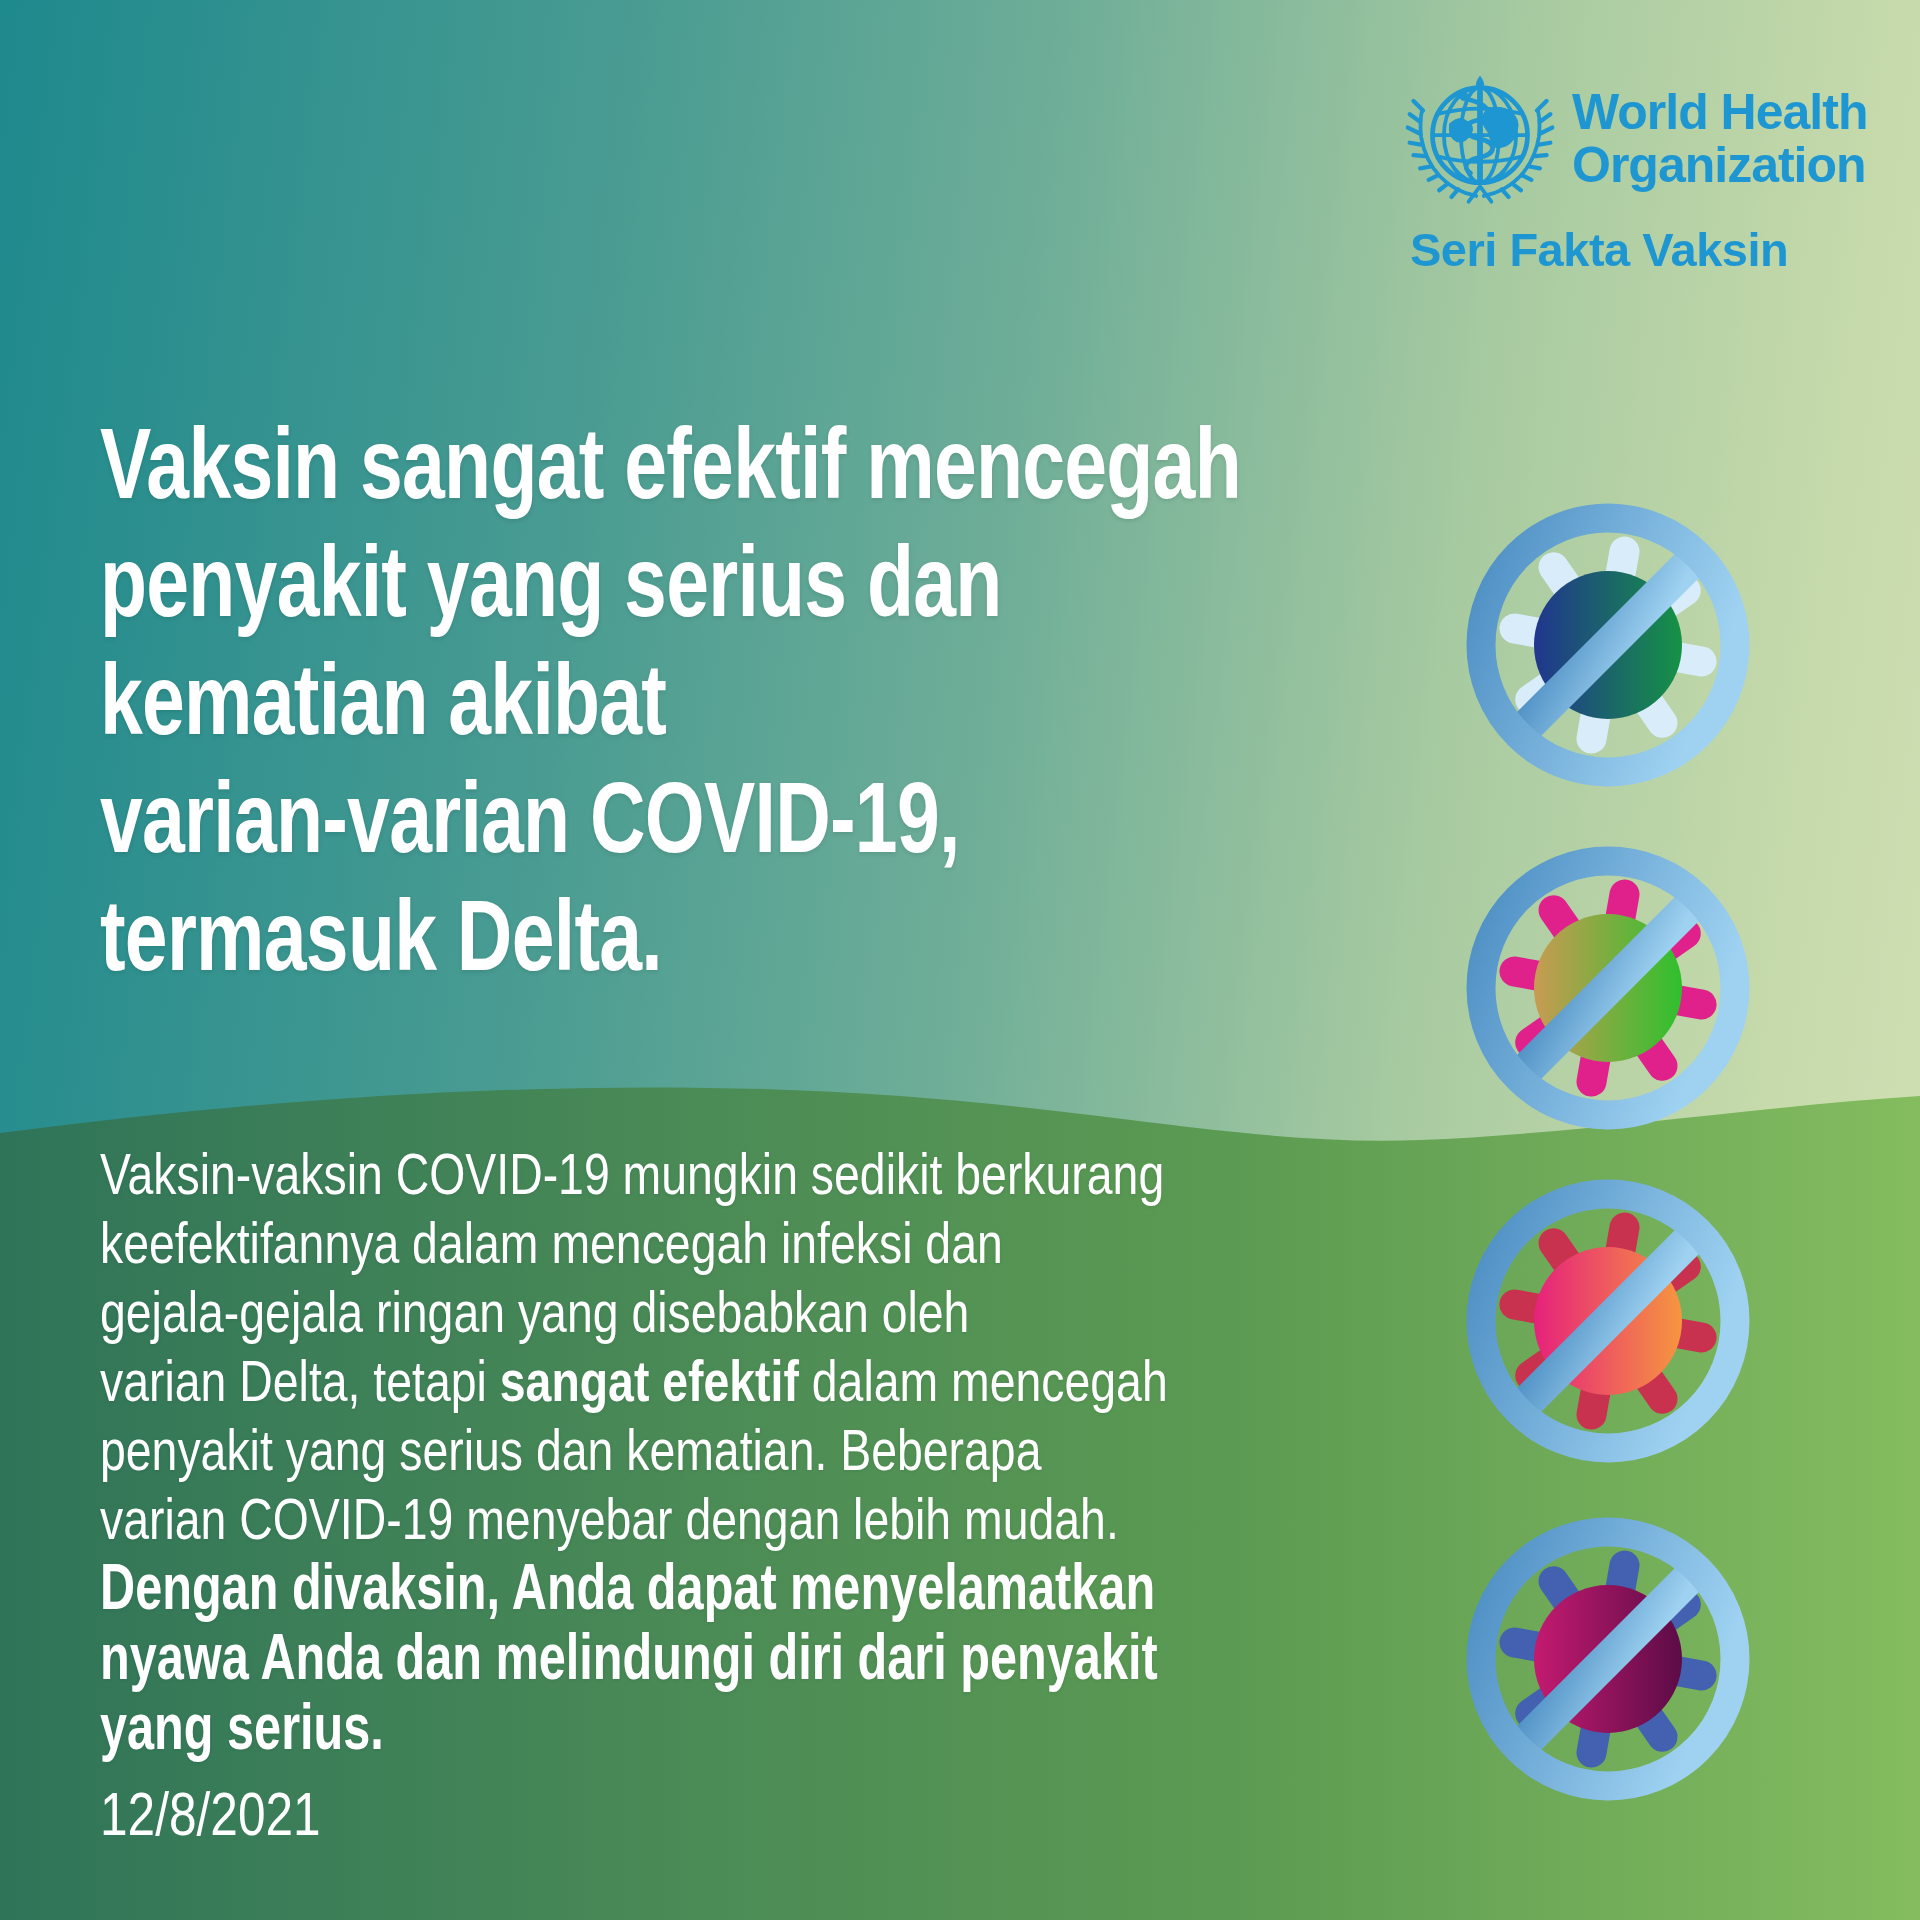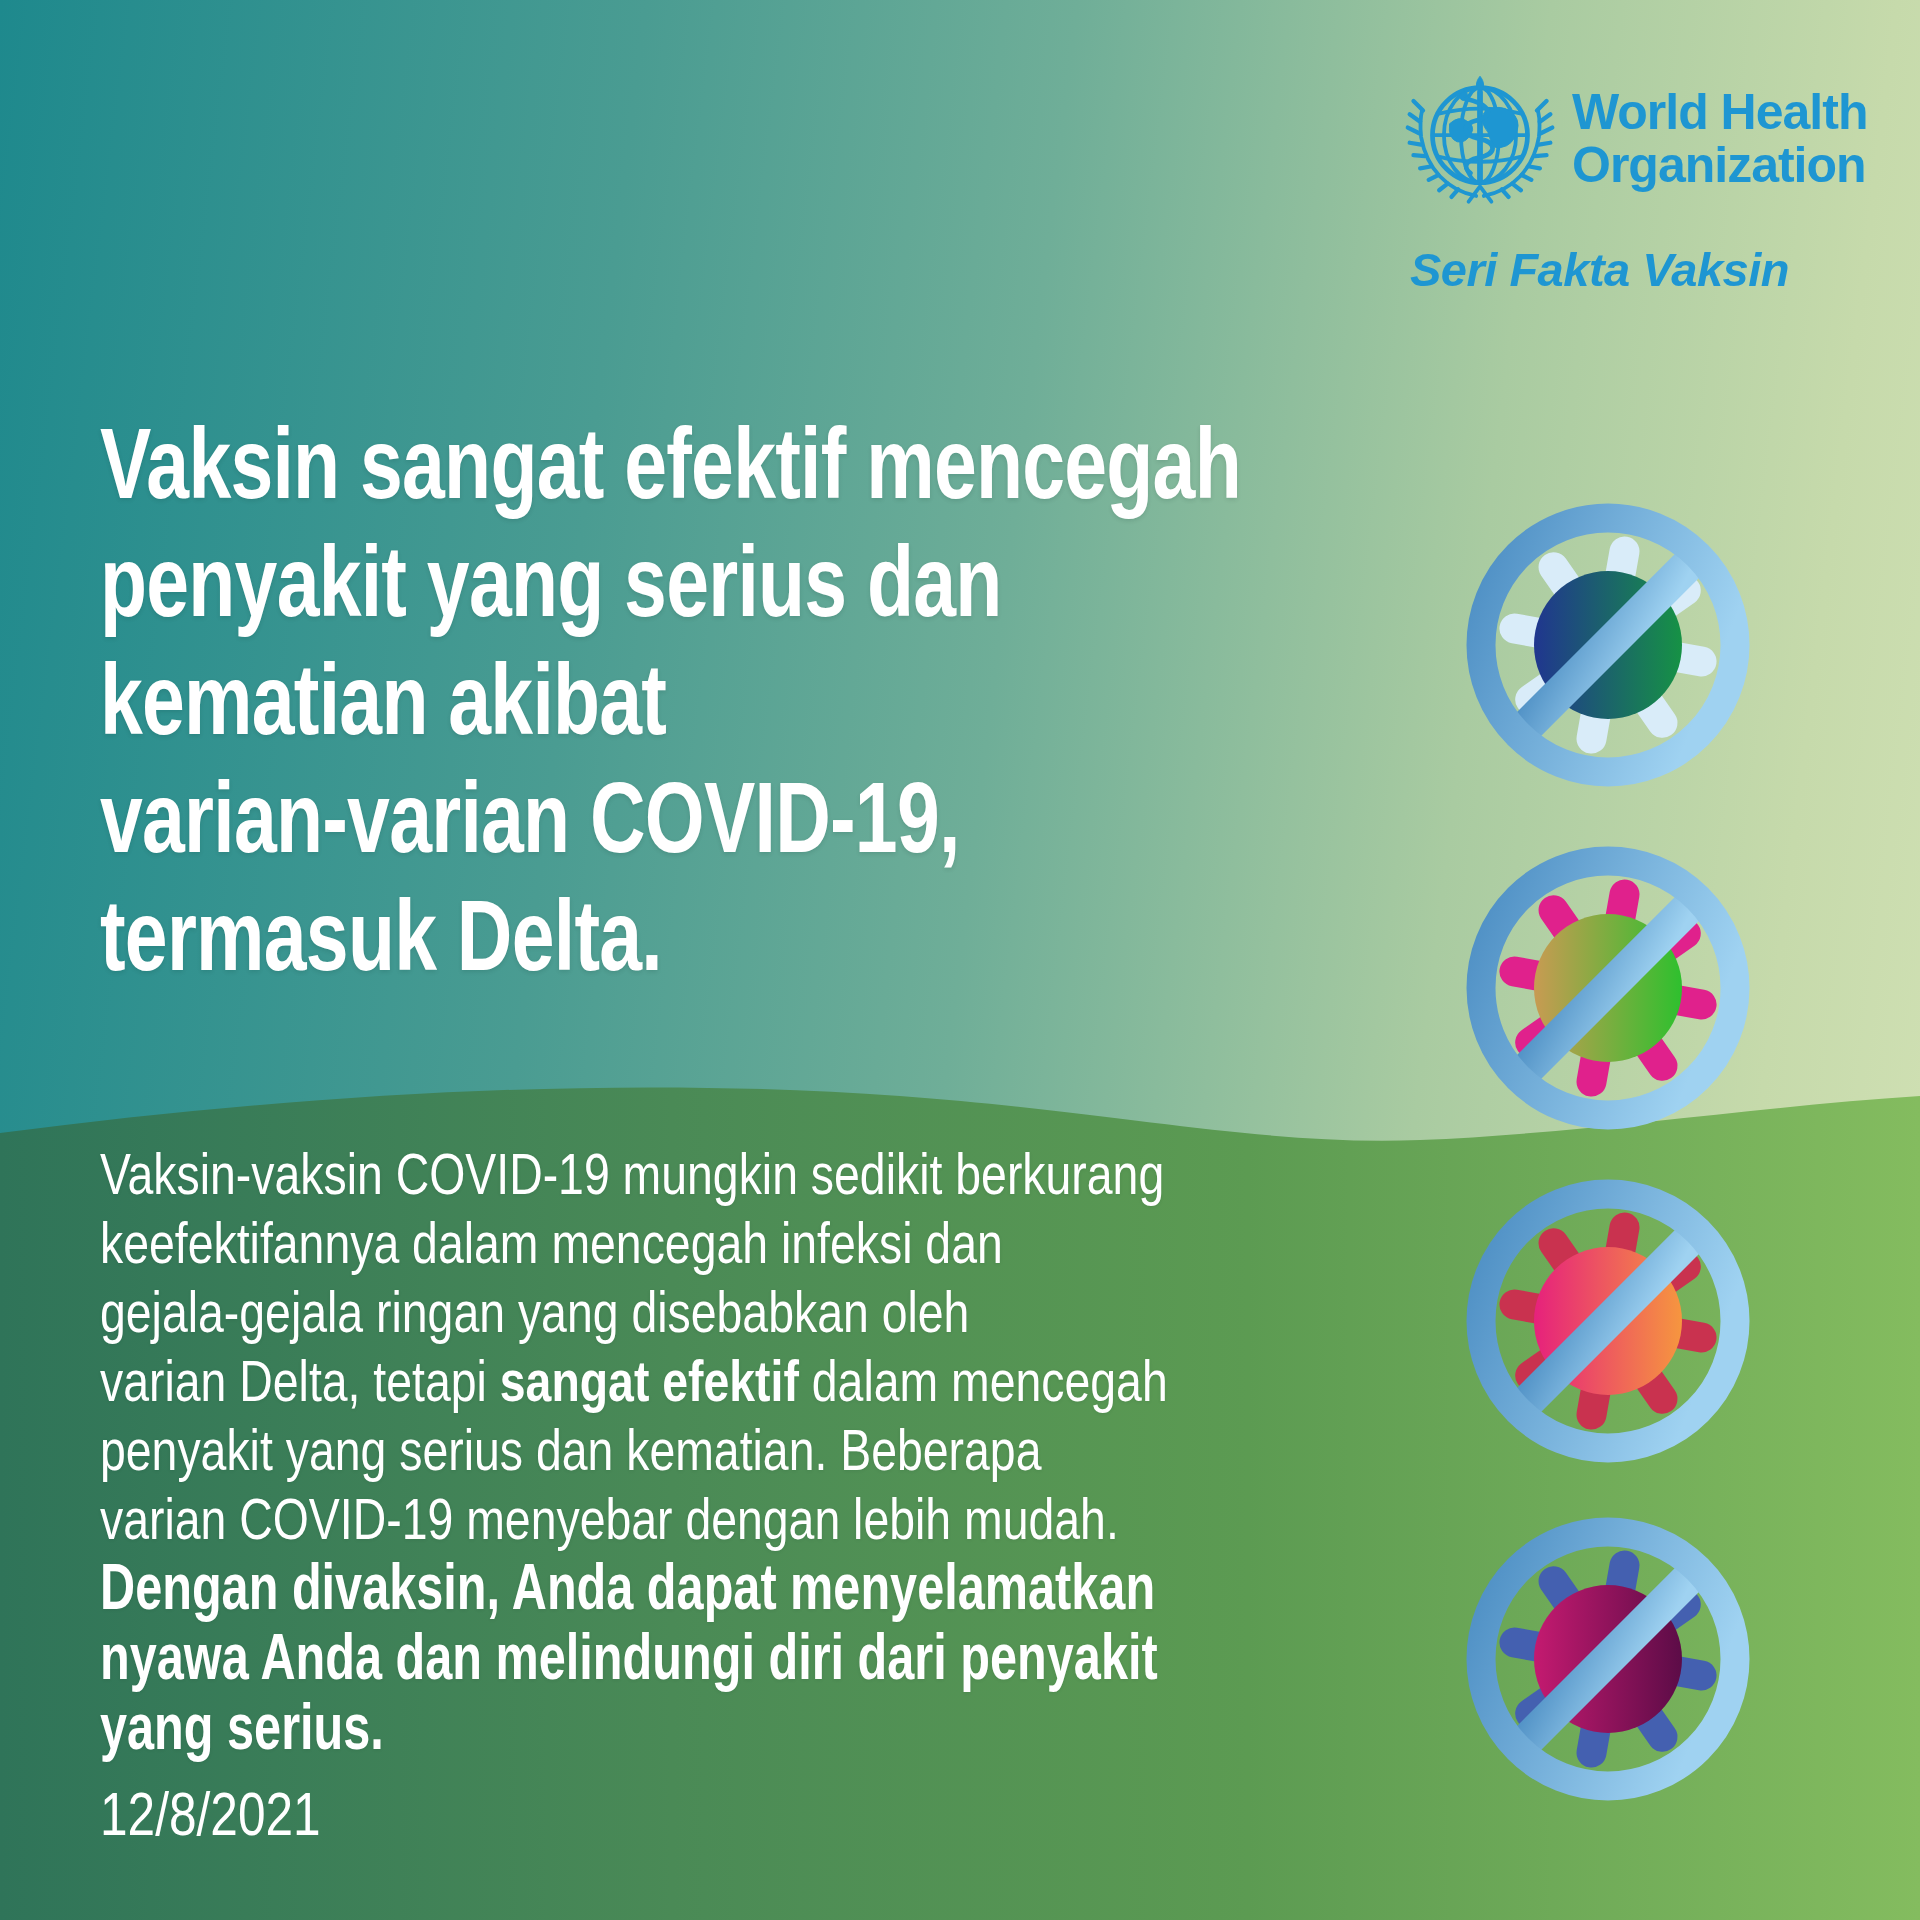--- a/index.html
+++ b/index.html
@@ -13,23 +13,23 @@
   .wave-svg{position:absolute;left:0;top:0;width:1920px;height:1920px;display:block;}
 
   
   .who-logo{position:absolute;left:1404px;top:66px;width:152px;height:144px;}
   .who-wordmark{
     position:absolute;left:1572px;top:86px;
     font-weight:700;font-size:50px;line-height:53px;
     color:var(--who-blue);letter-spacing:-1px;
   }
   .series-block{
-    position:absolute;left:1410px;top:242px;
+    position:absolute;left:1410px;top:222px;
     font-weight:700;font-size:47px;line-height:55px;
-    color:var(--who-blue);letter-spacing:-0.5px;font-style:italic;
+    color:var(--who-blue);letter-spacing:-0.5px;
   }
 
   
   .headline{
     position:absolute;left:100px;top:404px;width:1500px;
     color:#fff;font-weight:700;font-size:100px;line-height:118px;
     transform:scaleX(0.77);transform-origin:0 0;
     letter-spacing:-1px;
     text-shadow:0 2px 5px rgba(0,45,35,0.12);
   }

